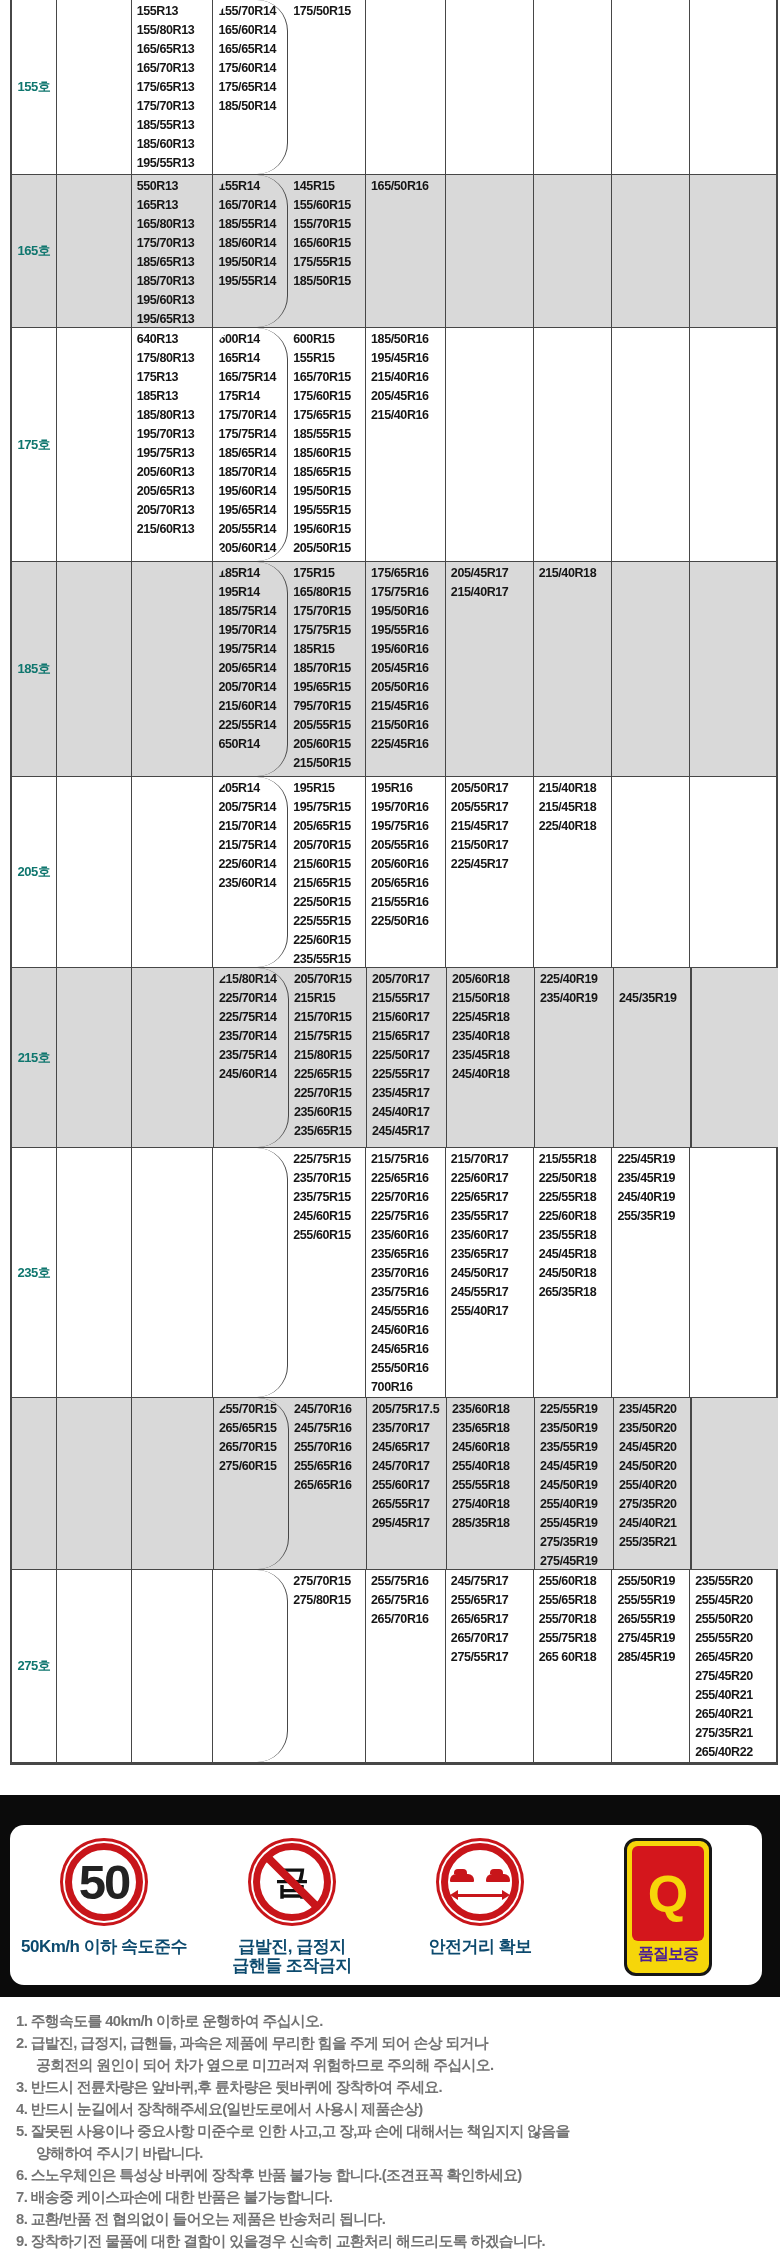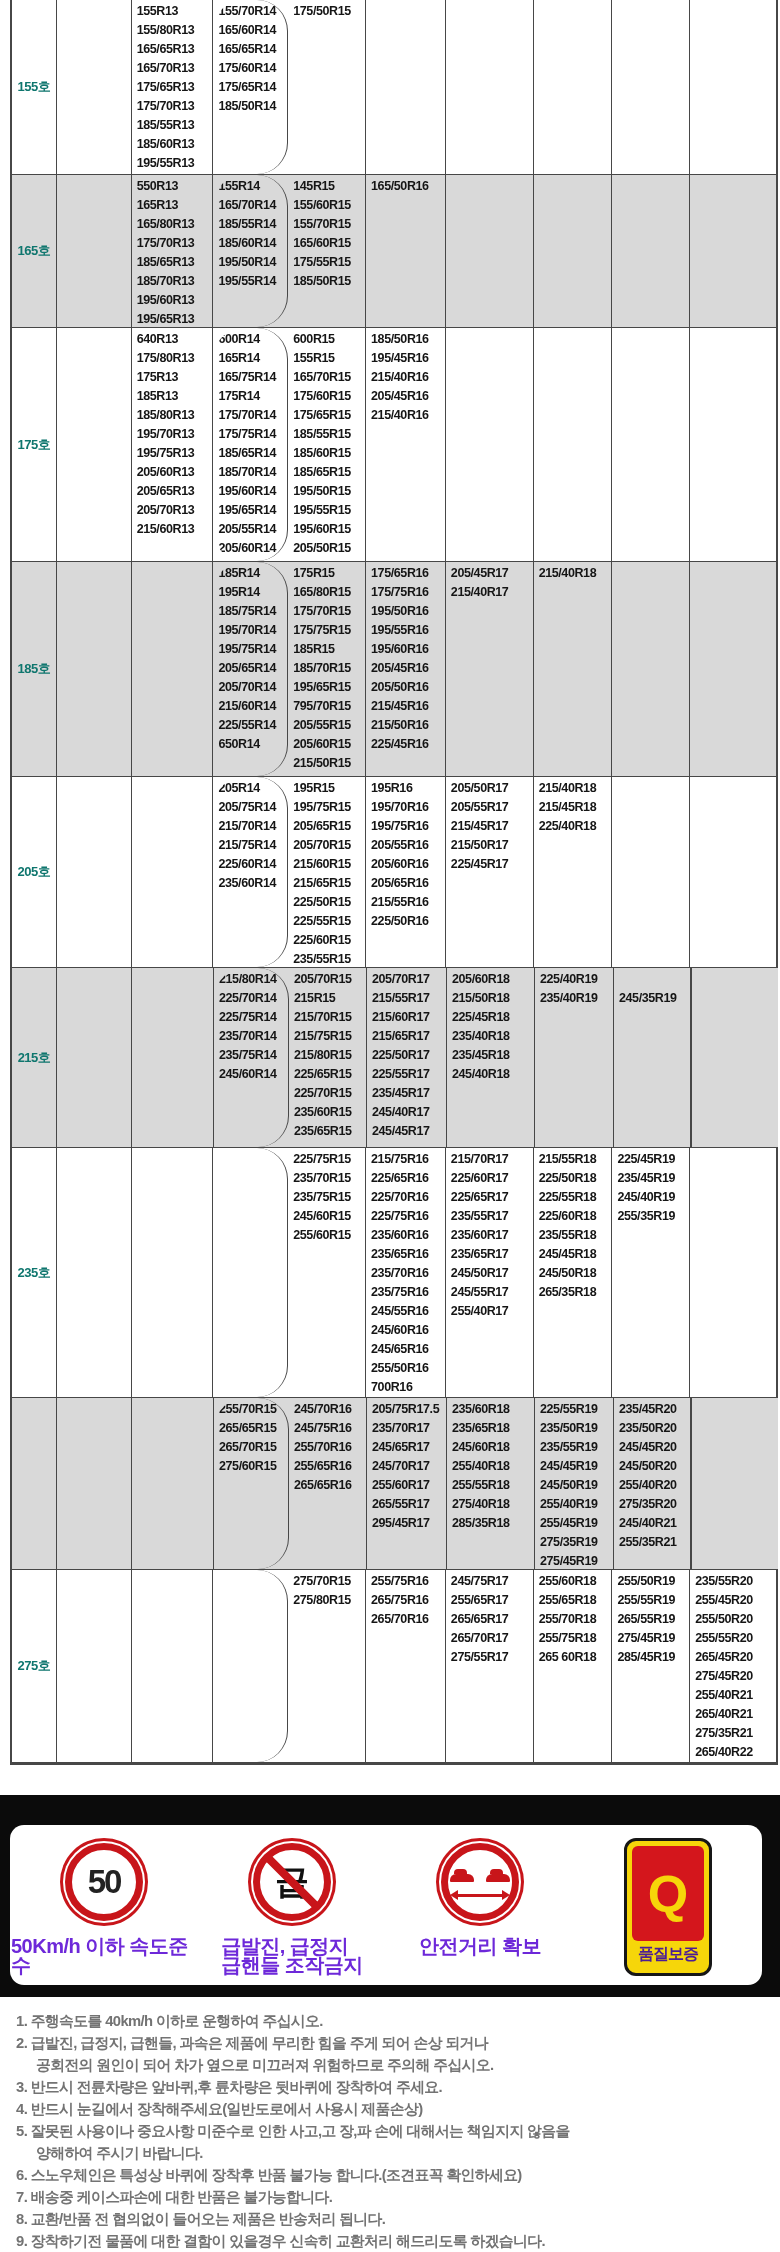--- a/index.html
+++ b/index.html
@@ -31,25 +31,25 @@
 
   
   .banner { margin-top:30px; height:202px; background:#0b0b0b; padding:30px 18px 0 10px; }
   .panel { background:#fff; border-radius:14px; height:160px; display:flex;
            justify-content:space-around; align-items:flex-start; padding-top:11px; }
   .sign { display:flex; flex-direction:column; align-items:center; width:186px; }
   .ring { width:78px; height:78px; border-radius:50%; background:#fff;
           border:7px solid #c8151a; box-shadow:0 0 0 2px #fff, 0 0 0 5px #c8151a;
           position:relative; display:flex; align-items:center; justify-content:center;
           margin:7px 0 16px 0; }
-  .ring .num { font-size:33px; font-weight:700; color:#222; letter-spacing:-2px; }
+  .ring .num { font-size:49px; font-weight:700; color:#222; letter-spacing:-2px; }
   .ring .kr  { font-size:34px; font-weight:700; color:#111; }
   .slash { position:absolute; top:50%; left:-8%; width:116%; height:8px; margin-top:-4px;
            background:#c8151a; transform:rotate(45deg); border-radius:2px; }
-  .cap { font-size:20px; font-weight:700; color:#6d28d9; text-align:left; line-height:19px;
+  .cap { font-size:17px; font-weight:700; color:#0c4a6e; text-align:center; line-height:19px;
          letter-spacing:-0.5px; }
   .cars { display:flex; gap:12px; margin-top:6px; }
   .car { width:24px; height:8px; background:#c8151a; border-radius:6px 6px 1px 1px; position:relative; }
   .car::before { content:''; position:absolute; top:-5px; left:4px; width:13px; height:5px;
                  background:#c8151a; border-radius:4px 4px 0 0; }
   .dist-arrow { position:relative; margin-top:12px; width:46px; height:3px; background:#c8151a; }
   .dist-arrow::before { content:''; position:absolute; left:-7px; top:-4px;
       border-right:8px solid #c8151a; border-top:5px solid transparent; border-bottom:5px solid transparent; }
   .dist-arrow::after { content:''; position:absolute; right:-7px; top:-4px;
       border-left:8px solid #c8151a; border-top:5px solid transparent; border-bottom:5px solid transparent; }

